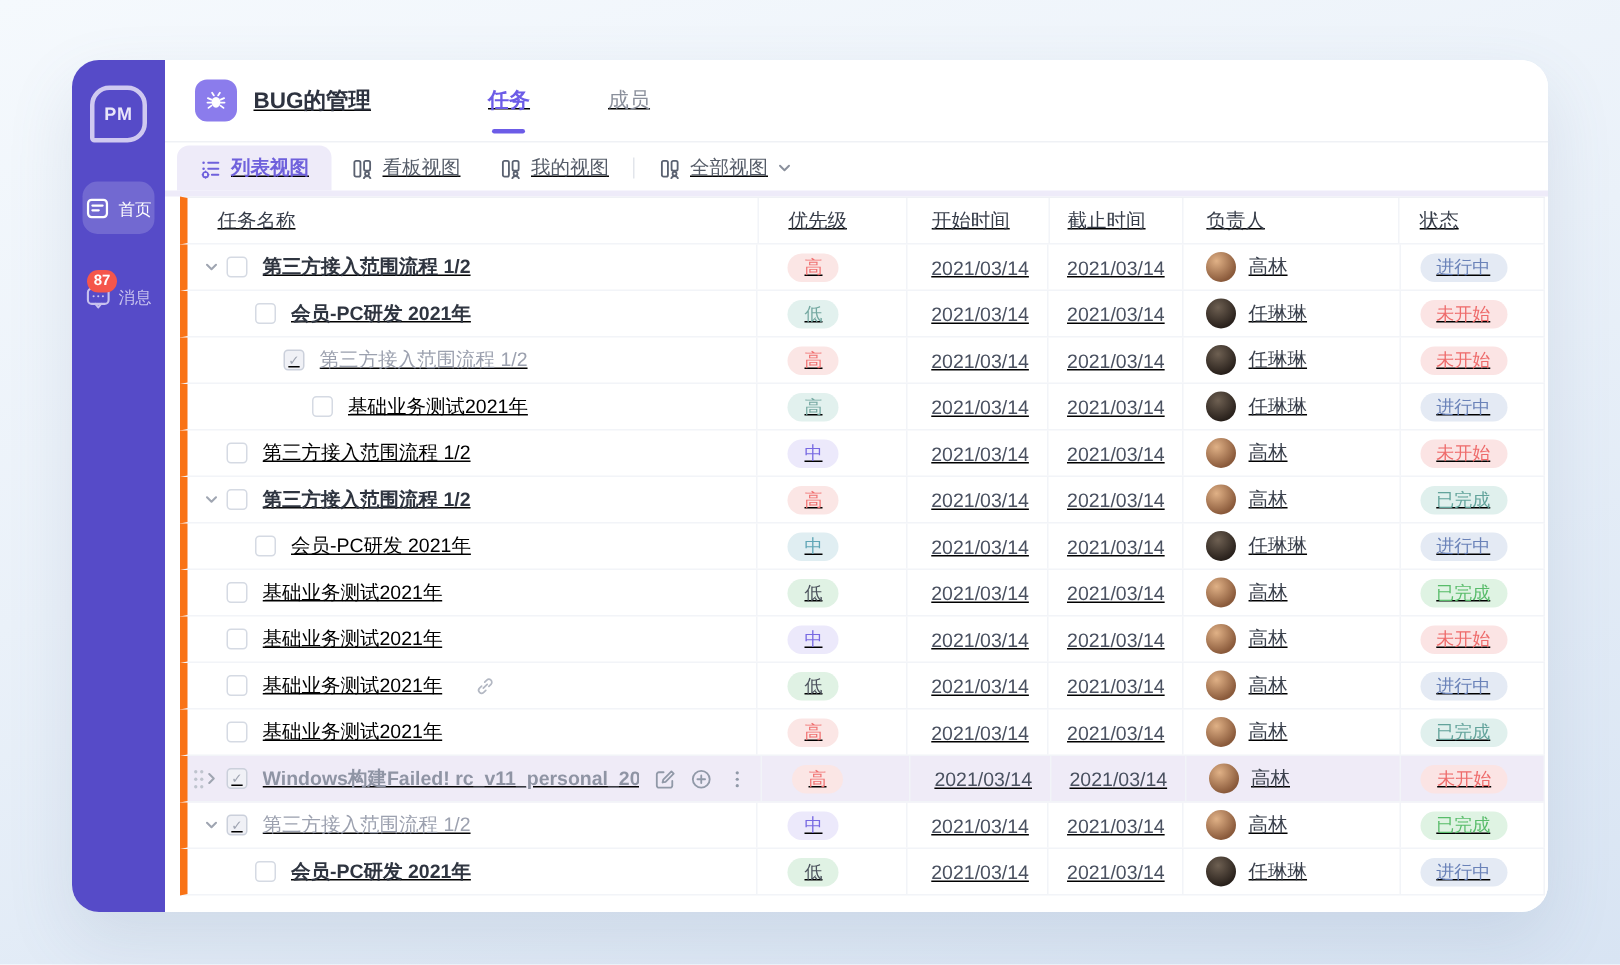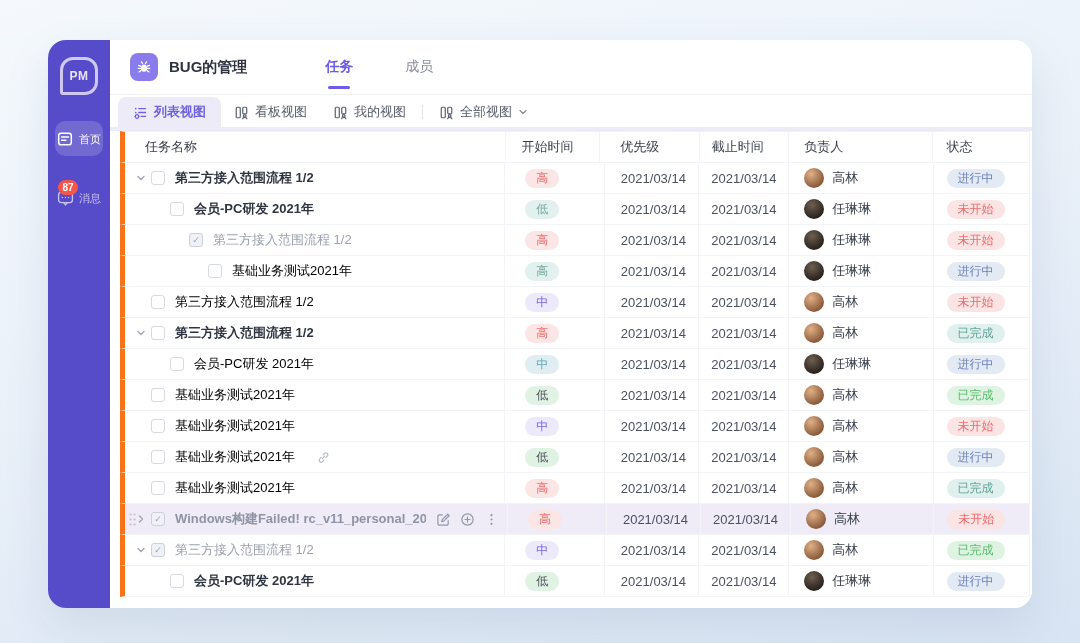--- a/index.html
+++ b/index.html
@@ -19,21 +19,21 @@
   .nav { margin-top:26px; display:flex; flex-direction:column; gap:24px; align-items:center; }
   .nav-item { width:48px; padding:8px 0 7px; border-radius:10px; display:flex; flex-direction:row;
     align-items:center; gap:4px; color:#C8C2EE; cursor:pointer; }
   .nav-item.active { background:rgba(255,255,255,.17); color:#FFFFFF; }
   .nav-item .lbl { font-size:11px; }
   .icon-wrap { position:relative; width:20px; height:20px; display:flex; align-items:center; justify-content:center; }
   .msg-badge { position:absolute; top:-8px; left:3px; background:#F5564B; color:#fff;
     font-size:10px; font-weight:700; line-height:1; padding:2.5px 4.5px; border-radius:8px; }
 
   
-  .content { flex:1; min-width:0; display:flex; flex-direction:column; background:#fff; }
+  .content { flex:1; min-width:0; display:flex; flex-direction:column; background:#fff;text-decoration:underline; }
 
   .topbar { height:55px; flex-shrink:0; display:flex; align-items:center; padding:0 20px;
     border-bottom:1px solid #EFF1F5; }
   .proj-icon { width:28px; height:28px; border-radius:8px; background:#8B7CEC;
     display:flex; align-items:center; justify-content:center; margin-right:11px; }
   .title { font-size:15px; font-weight:700; color:#2E3340; }
   .top-tabs { margin-left:78px; display:flex; gap:52px; height:100%; align-items:center; }
   .top-tab { font-size:14px; color:#8A8F9B; position:relative; height:100%;
     display:flex; align-items:center; cursor:pointer; }
   .top-tab.active { color:#6C5CE7; font-weight:700; }
@@ -191,22 +191,22 @@
           <svg width="10" height="10" viewBox="0 0 10 10">
               <polyline points="2,3.5 5,6.5 8,3.5" fill="none" stroke="#8A909C" stroke-width="1.3" stroke-linecap="round" stroke-linejoin="round"></polyline>
             </svg>
         </span>
       </div>
     </div>
 
     <div class="table">
       <div class="trow head">
         <div class="cell c-name">任务名称</div>
+        <div class="cell c-prio">优先级</div>
         <div class="cell c-start">开始时间</div>
-        <div class="cell c-prio">优先级</div>
         <div class="cell c-due">截止时间</div>
         <div class="cell c-owner">负责人</div>
         <div class="cell c-status">状态</div>
       </div>
       <div>
           <div class="trow">
             <div class="cell c-name">
               <span class="chev-slot">
                 <span style="display:flex">
                   <svg width="10" height="10" viewBox="0 0 10 10">

